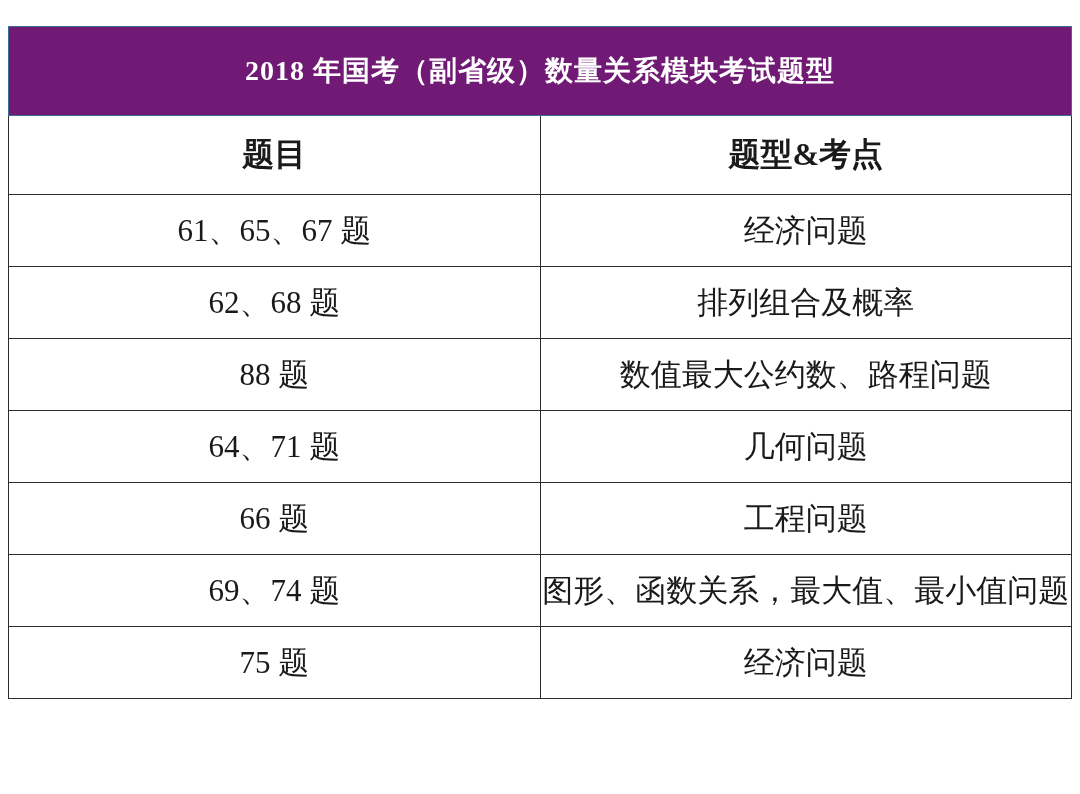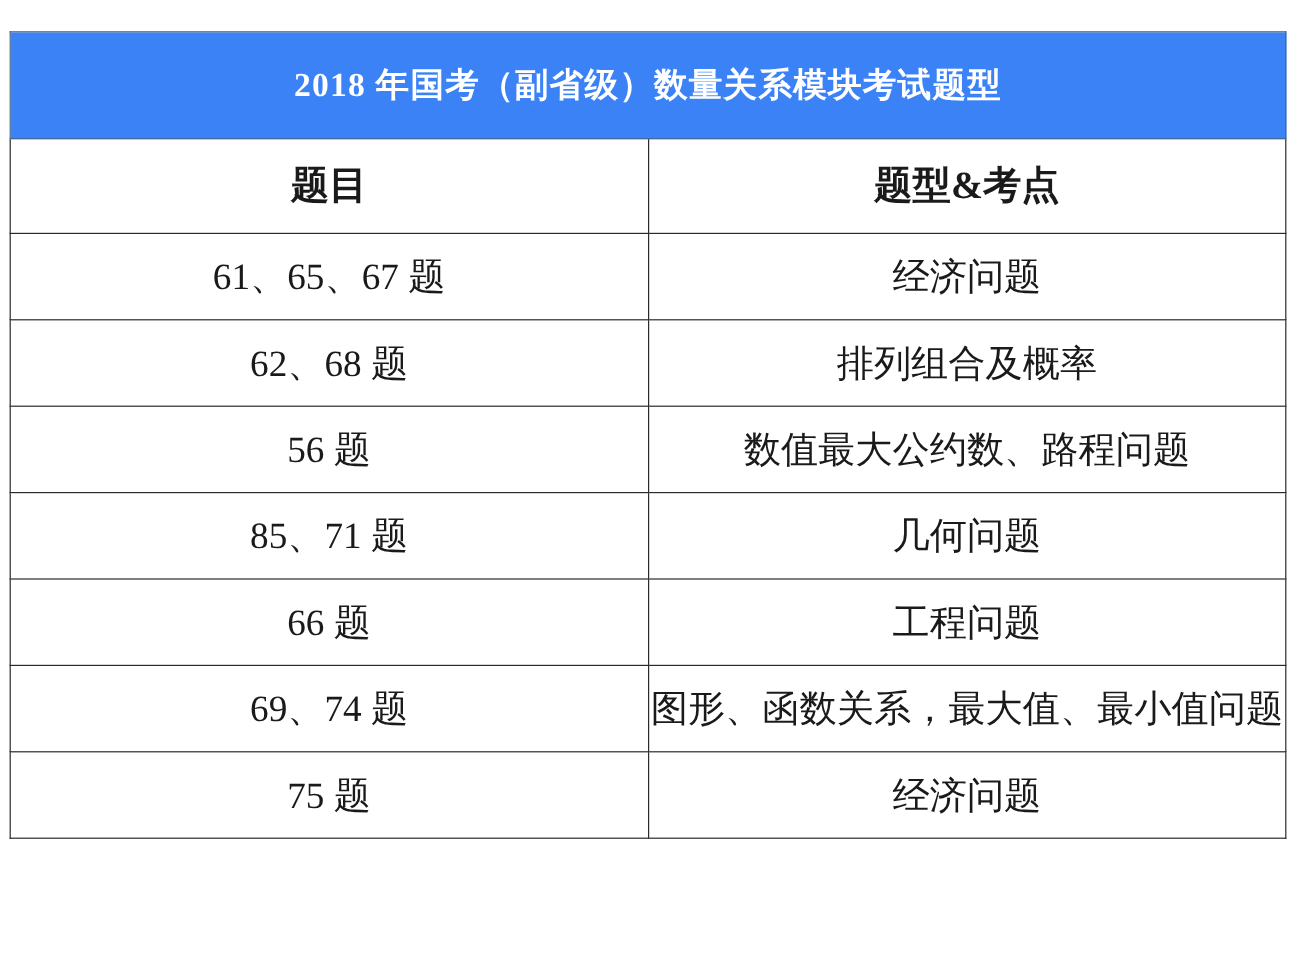--- a/index.html
+++ b/index.html
@@ -28,21 +28,21 @@
     border-collapse: collapse;
     table-layout: fixed;
   }
   table.exam-table td, table.exam-table th {
     border: 1px solid #2b2b2b;
     padding: 0;
     text-align: center;
     vertical-align: middle;
   }
   .title-cell {
-    background: #3b82f6;
+    background: #701a75;
     color: #ffffff;
     height: 88px;
     font-size: 28px;
     font-weight: bold;
     letter-spacing: 1px;
     border: 1px solid #3f6a9a !important;
   }
   .head-cell {
     height: 78px;
     font-size: 32px;
@@ -71,25 +71,25 @@
       </tr>
       <tr>
         <td class="body-cell col-left">61、65、67 题</td>
         <td class="body-cell col-right">经济问题</td>
       </tr>
       <tr>
         <td class="body-cell col-left">62、68 题</td>
         <td class="body-cell col-right">排列组合及概率</td>
       </tr>
       <tr>
-        <td class="body-cell col-left">56 题</td>
+        <td class="body-cell col-left">88 题</td>
         <td class="body-cell col-right">数值最大公约数、路程问题</td>
       </tr>
       <tr>
-        <td class="body-cell col-left">85、71 题</td>
+        <td class="body-cell col-left">64、71 题</td>
         <td class="body-cell col-right">几何问题</td>
       </tr>
       <tr>
         <td class="body-cell col-left">66 题</td>
         <td class="body-cell col-right">工程问题</td>
       </tr>
       <tr>
         <td class="body-cell col-left">69、74 题</td>
         <td class="body-cell col-right">图形、函数关系，最大值、最小值问题</td>
       </tr>

